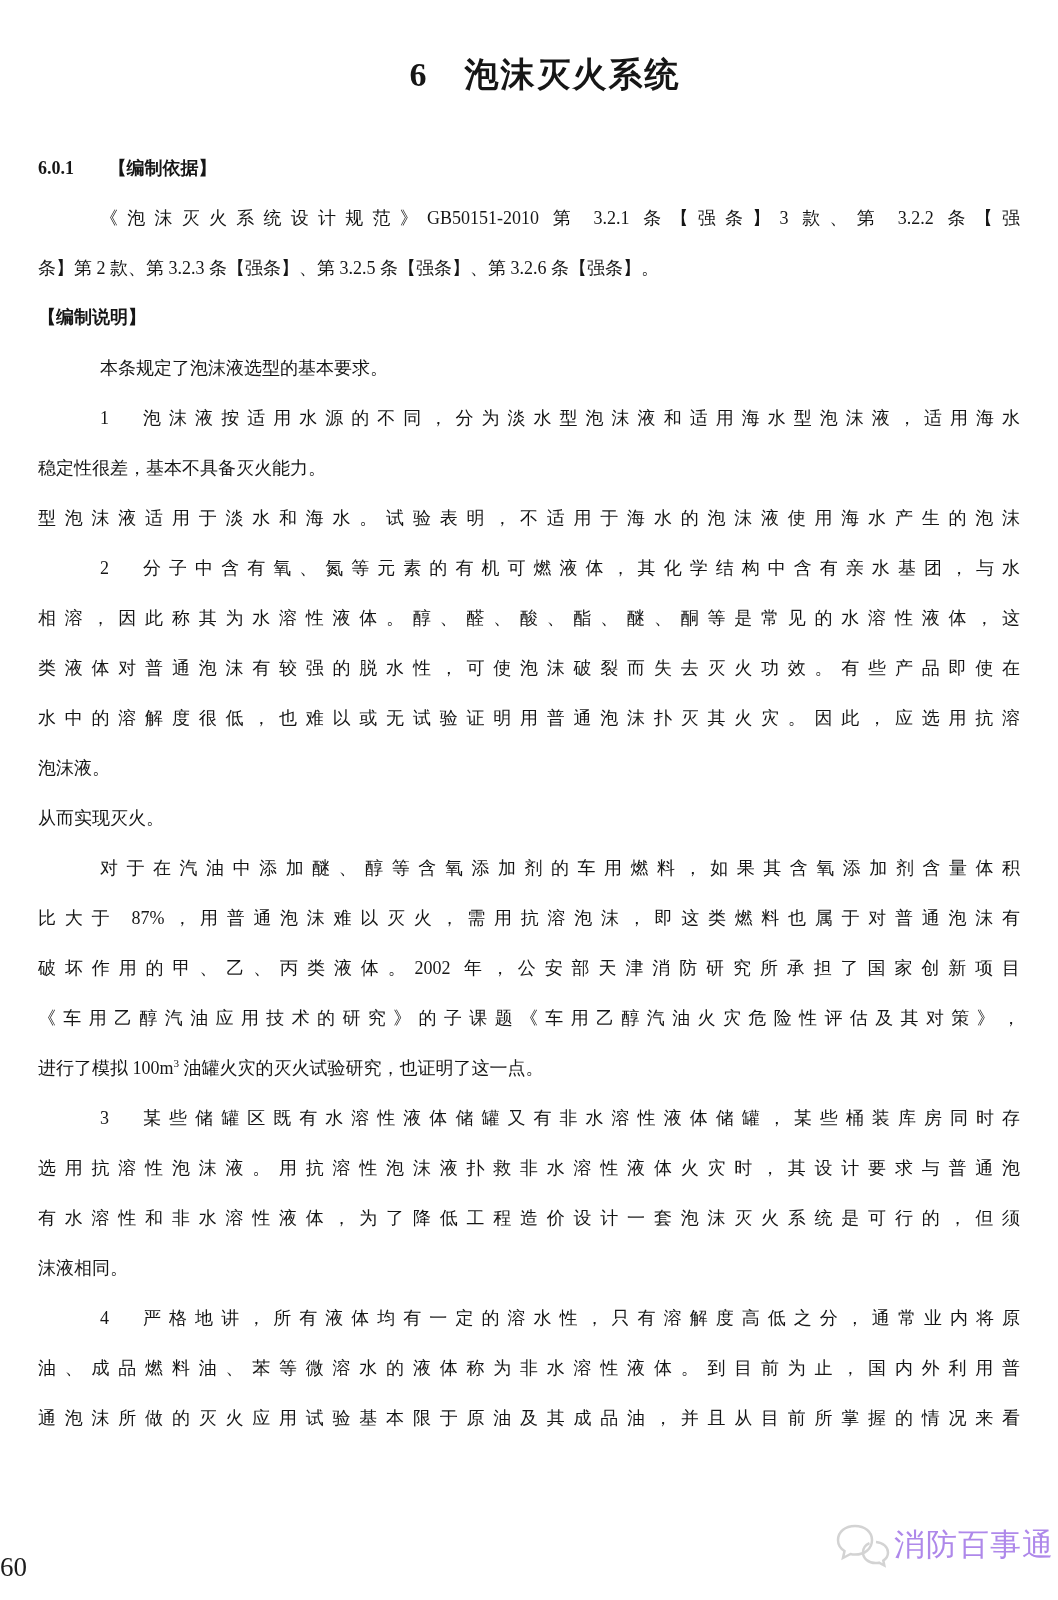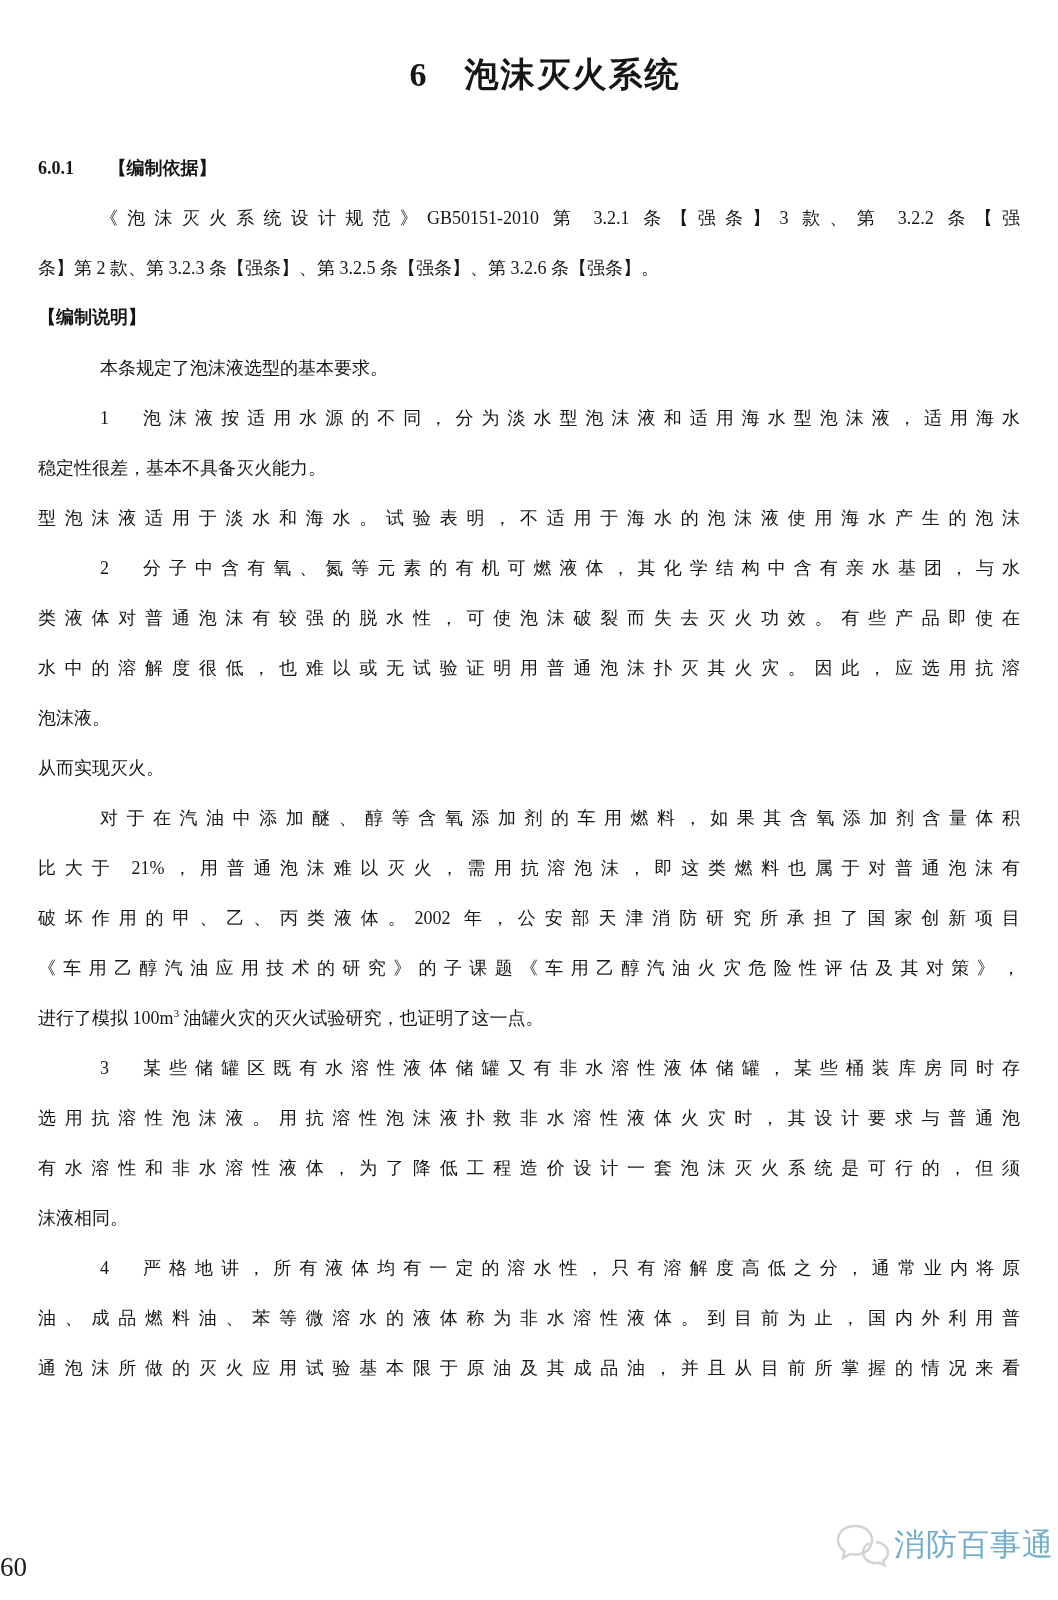--- a/index.html
+++ b/index.html
@@ -58,21 +58,21 @@
     position: absolute;
     top: 1520px;
     right: 4px;
     display: flex;
     align-items: center;
     gap: 2px;
     opacity: 0.55;
   }
   .watermark-text {
     font-size: 31px;
-    color: #0369a1;
+    color: #6d28d9;
     letter-spacing: 1px;
     white-space: nowrap;
     font-family: "Liberation Sans", "DejaVu Sans", sans-serif;
   }
   .wm-icon { display: block; }
 </style>
 </head>
 <body>
 
 <div>
@@ -96,32 +96,33 @@
     <div class="line ind">本条规定了泡沫液选型的基本要求。</div>
 
     <div>
       <div class="line just ind">1　泡沫液按适用水源的不同，分为淡水型泡沫液和适用海水型泡沫液，适用海水</div>
       <div class="line">稳定性很差，基本不具备灭火能力。</div>
       <div class="line just">型泡沫液适用于淡水和海水。试验表明，不适用于海水的泡沫液使用海水产生的泡沫</div>
     </div>
 
     <div>
       <div class="line just ind">2　分子中含有氧、氮等元素的有机可燃液体，其化学结构中含有亲水基团，与水</div>
+      <div class="line just">相溶，因此称其为水溶性液体。醇、醛、酸、酯、醚、酮等是常见的水溶性液体，这</div>
       <div class="line just">类液体对普通泡沫有较强的脱水性，可使泡沫破裂而失去灭火功效。有些产品即使在</div>
       <div class="line just">水中的溶解度很低，也难以或无试验证明用普通泡沫扑灭其火灾。因此，应选用抗溶</div>
       <div class="line">泡沫液。</div>
     </div>
 
     <div>
       <div class="line">从而实现灭火。</div>
     </div>
 
     <div>
       <div class="line just ind">对于在汽油中添加醚、醇等含氧添加剂的车用燃料，如果其含氧添加剂含量体积</div>
-      <div class="line just">比大于 21%，用普通泡沫难以灭火，需用抗溶泡沫，即这类燃料也属于对普通泡沫有</div>
+      <div class="line just">比大于 87%，用普通泡沫难以灭火，需用抗溶泡沫，即这类燃料也属于对普通泡沫有</div>
       <div class="line just">破坏作用的甲、乙、丙类液体。2002 年，公安部天津消防研究所承担了国家创新项目</div>
       <div class="line just">《车用乙醇汽油应用技术的研究》的子课题《车用乙醇汽油火灾危险性评估及其对策》，</div>
       <div class="line">
         <span>进行了模拟 100m</span><sup class="cube">3</sup><span> 油罐火灾的灭火试验研究，也证明了这一点。</span>
       </div>
     </div>
 
     <div>
       <div class="line just ind">3　某些储罐区既有水溶性液体储罐又有非水溶性液体储罐，某些桶装库房同时存</div>
       <div class="line just">选用抗溶性泡沫液。用抗溶性泡沫液扑救非水溶性液体火灾时，其设计要求与普通泡</div>

